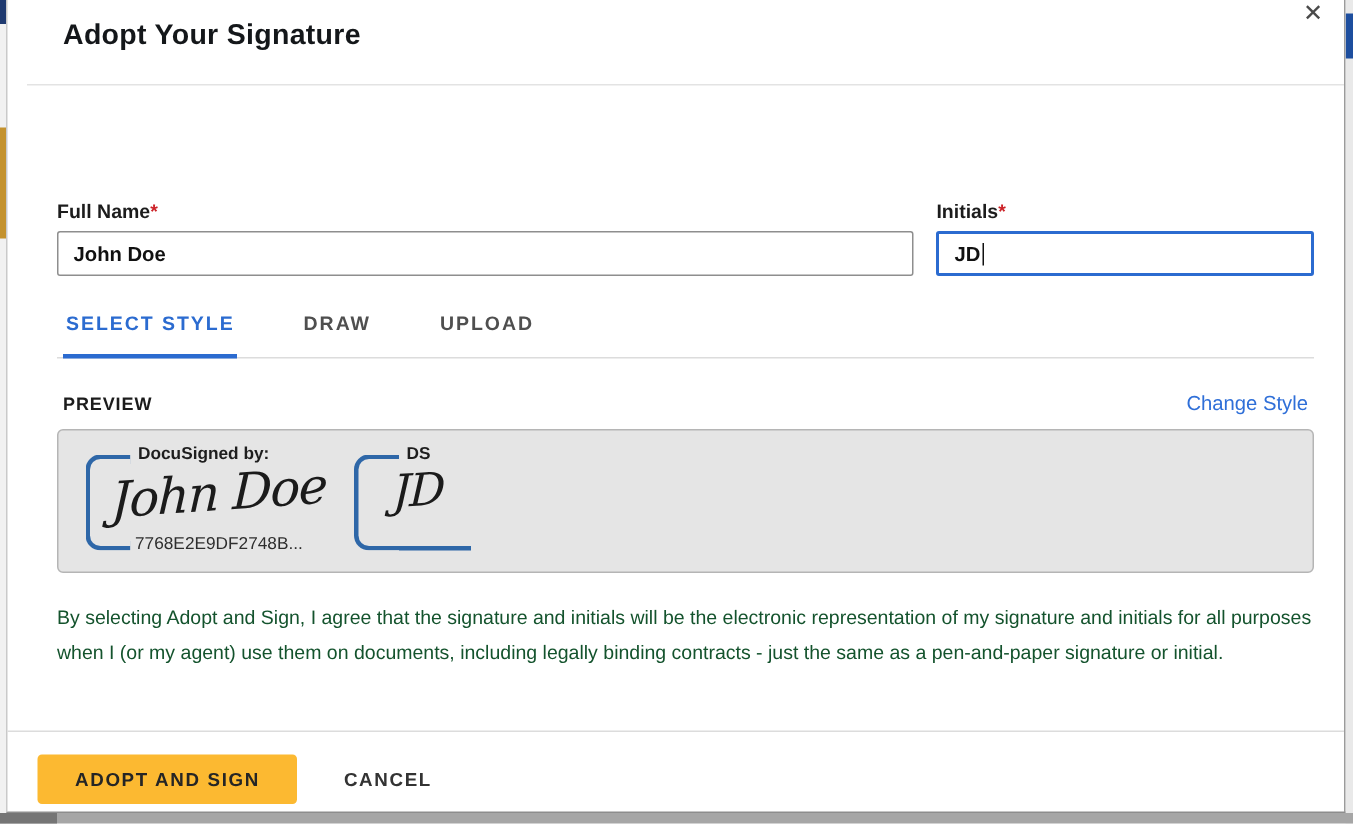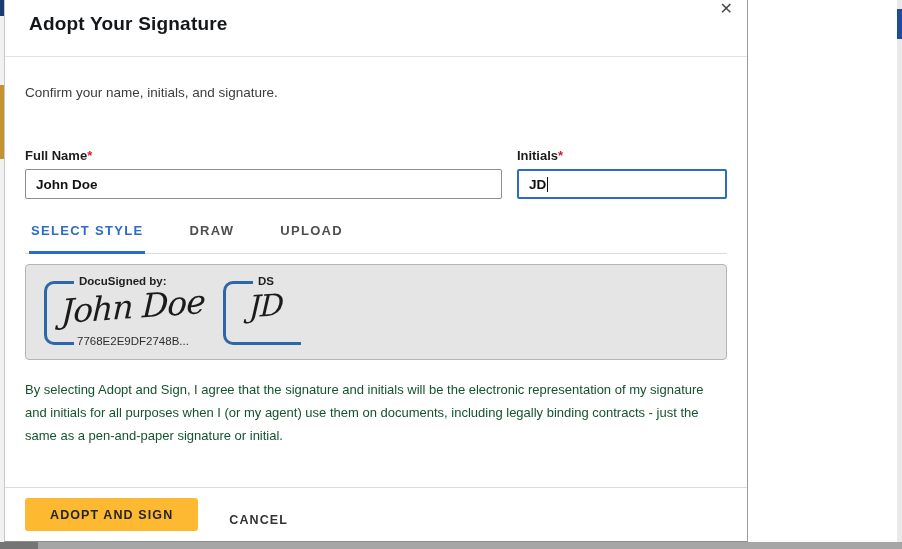--- a/index.html
+++ b/index.html
@@ -13,23 +13,24 @@
   .edge-left { position:absolute; left:0; top:0; width:4px; height:549px; background:#f1f1f1; z-index:0; }
   .edge-left .blue { position:absolute; top:0; left:0; width:4px; height:16px; background:#1f3a70; }
   .edge-left .yellow { position:absolute; top:85px; left:0; width:4px; height:74px; background:#c4922e; }
   .edge-right { position:absolute; right:0; top:0; width:5px; height:549px; background:#e9e9e9; z-index:0; }
   .edge-right .blue { position:absolute; top:9px; left:0; width:5px; height:30px; background:#1d4e9e; }
   .edge-bottom { position:absolute; left:0; bottom:0; width:902px; height:7px; background:#a6a6a6; z-index:0; }
   .edge-bottom .dark { position:absolute; left:0; top:0; width:38px; height:7px; background:#757575; }
 
   
   .dialog {
-    position:absolute; left:4px; top:0; width:744px; height:542px; background:#fff;
+    position:absolute; left:4px; top:0; width:893px; height:542px; background:#fff;
     border-left:1px solid #c9c9c9; border-right:1px solid #9b9b9b; border-bottom:1px solid #8d8d8d;
     z-index:1;
+    padding-left:13px;
   }
   .dialog-header { position:relative; height:57px; padding:13px 24px 0; border-bottom:1px solid #e3e3e3; }
   .dialog-title { font-size:19px; font-weight:bold; color:#14171a; letter-spacing:.2px; }
   .close-btn {
     position:absolute; top:-3px; right:10px; font-size:16px; font-weight:bold; color:#4a4a4a;
     background:none; border:none; cursor:pointer; line-height:1; padding:4px;
     font-family:"DejaVu Sans", sans-serif;
   }
 
   .dialog-body { padding:28px 20px 0; }
@@ -77,21 +78,21 @@
     position:absolute; left:17px; top:13px; font-family:"DejaVu Serif", serif; font-style:italic;
     font-size:33px; color:#1b1b1b; letter-spacing:-1px; transform:rotate(-4deg) skewX(-6deg); white-space:nowrap;
   }
   .stamp-script.small { left:26px; top:14px; font-size:30px; }
   .stamp-id { position:absolute; left:33px; top:61px; font-size:11.5px; color:#2e2e2e; white-space:nowrap;text-align:right; }
 
   .disclosure { margin-top:18px; font-size:13px; line-height:23px; color:#14532d; max-width:856px; }
 
   .dialog-footer {
     position:absolute; left:0; right:0; bottom:0; height:54px;
-    border-top:1px solid #dcdcdc; padding:10px 20px 0; display:flex; 
+    border-top:1px solid #dcdcdc; padding:10px 20px 0; display:flex; align-items:center;
   }
   .adopt-btn {
     background:#fcb931; color:#252525; border:none; border-radius:3px; height:33px; padding:0 25px;
     font-size:12.5px; font-weight:bold; letter-spacing:1.1px; cursor:pointer;
     font-family:"Liberation Sans", sans-serif;
   }
   .cancel-btn {
     background:none; border:none; color:#333; font-size:12.5px; font-weight:bold; letter-spacing:1.1px;
     margin-left:31px; cursor:pointer; font-family:"Liberation Sans", sans-serif;
   }
@@ -112,21 +113,20 @@
 
 <div class="dialog">
 
   <div class="dialog-header">
     <div class="dialog-title">Adopt Your Signature</div>
     <button class="close-btn">✕</button>
   </div>
 
   <div class="dialog-body">
 
-    <div class="instruction">Confirm your name, initials, and signature.</div>
 
 
     <div class="form-row">
       <div class="field-name">
         <div class="field-label"><span>Full Name</span><span class="req">*</span></div>
         <div class="text-input">
             <span>John Doe</span>
           </div>
       </div>
       <div class="field-initials">
@@ -137,20 +137,24 @@
           </div>
       </div>
     </div>
 
     <div class="tabs">
       <button class="tab active">SELECT STYLE</button>
       <button class="tab">DRAW</button>
       <button class="tab">UPLOAD</button>
     </div>
 
+    <div class="preview-header">
+      <div class="preview-heading">PREVIEW</div>
+      <a class="change-style">Change Style</a>
+    </div>
 
     <div class="preview-box">
 
       <div class="stamp stamp-sig">
         <div class="bracket"></div>
         <div class="stamp-label">DocuSigned by:</div>
         <div class="stamp-script">John Doe</div>
         <div class="stamp-id">7768E2E9DF2748B...</div>
       </div>
 

